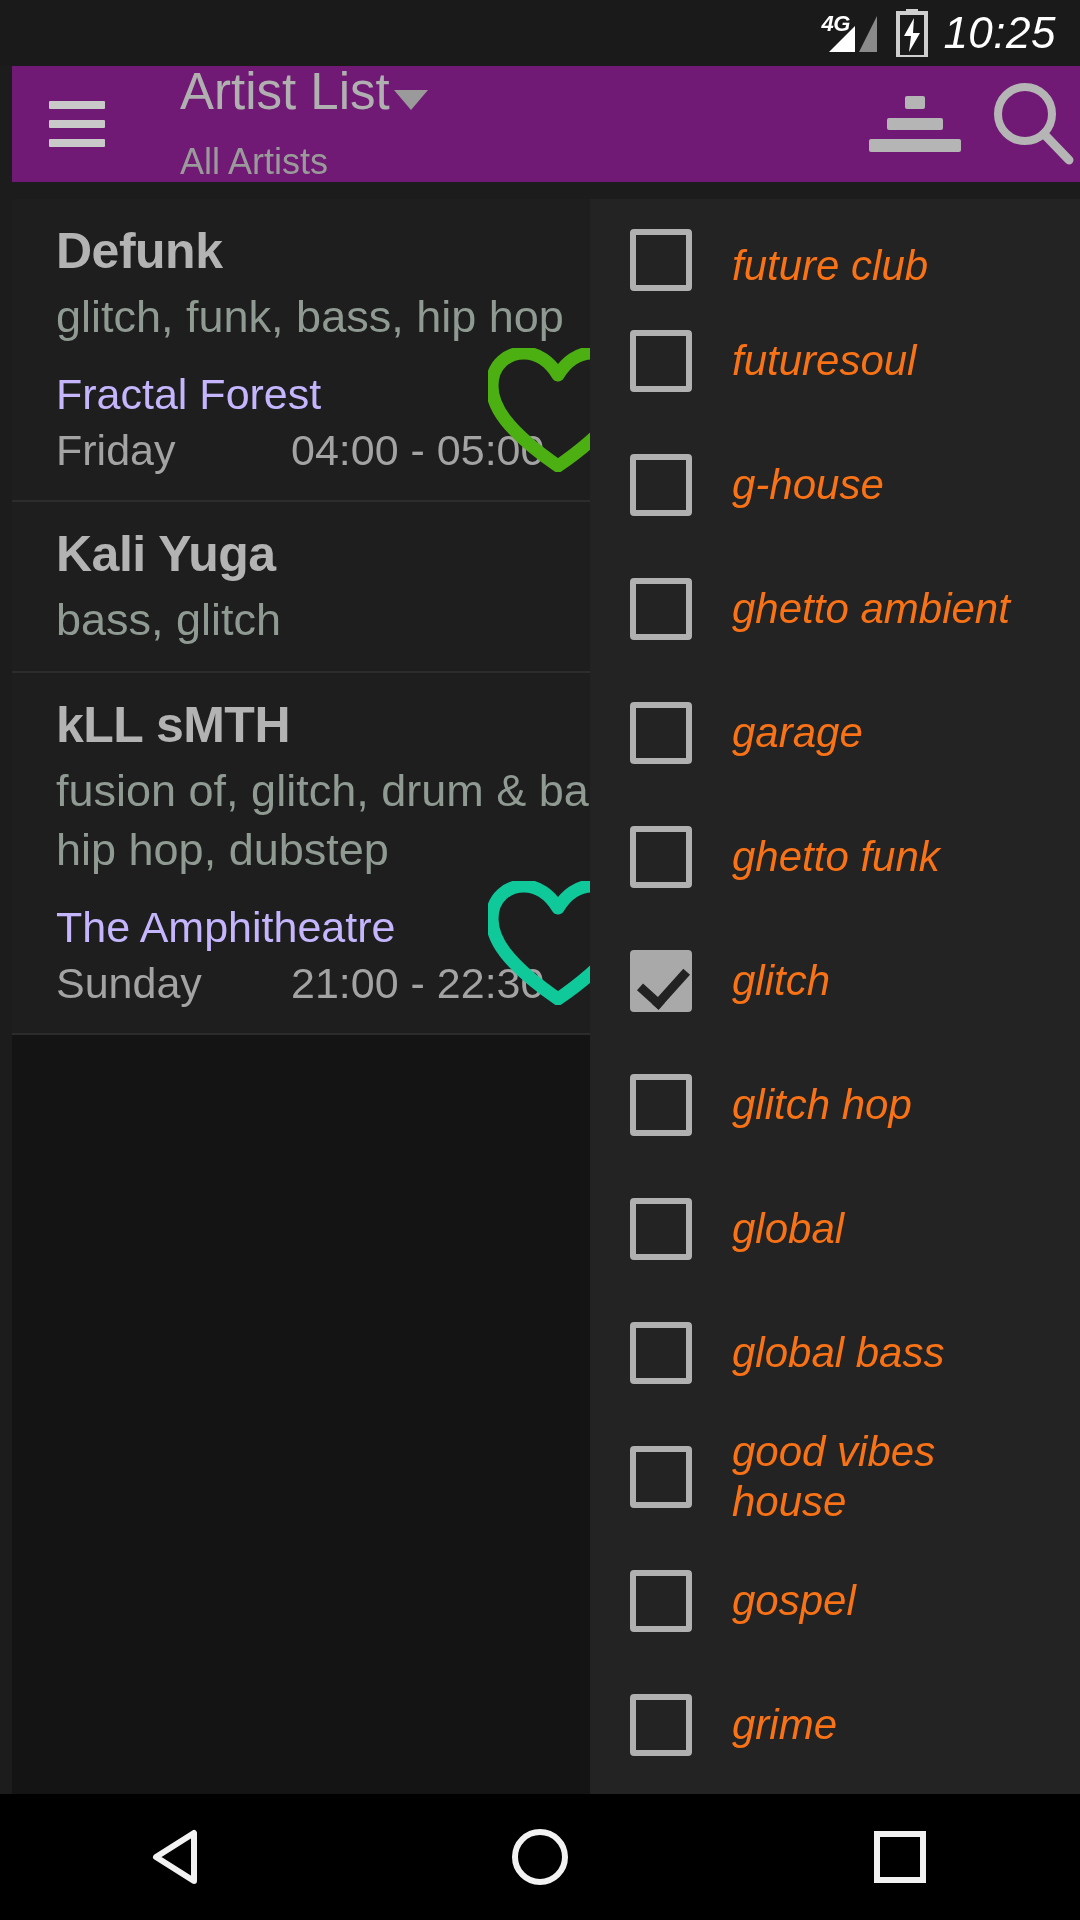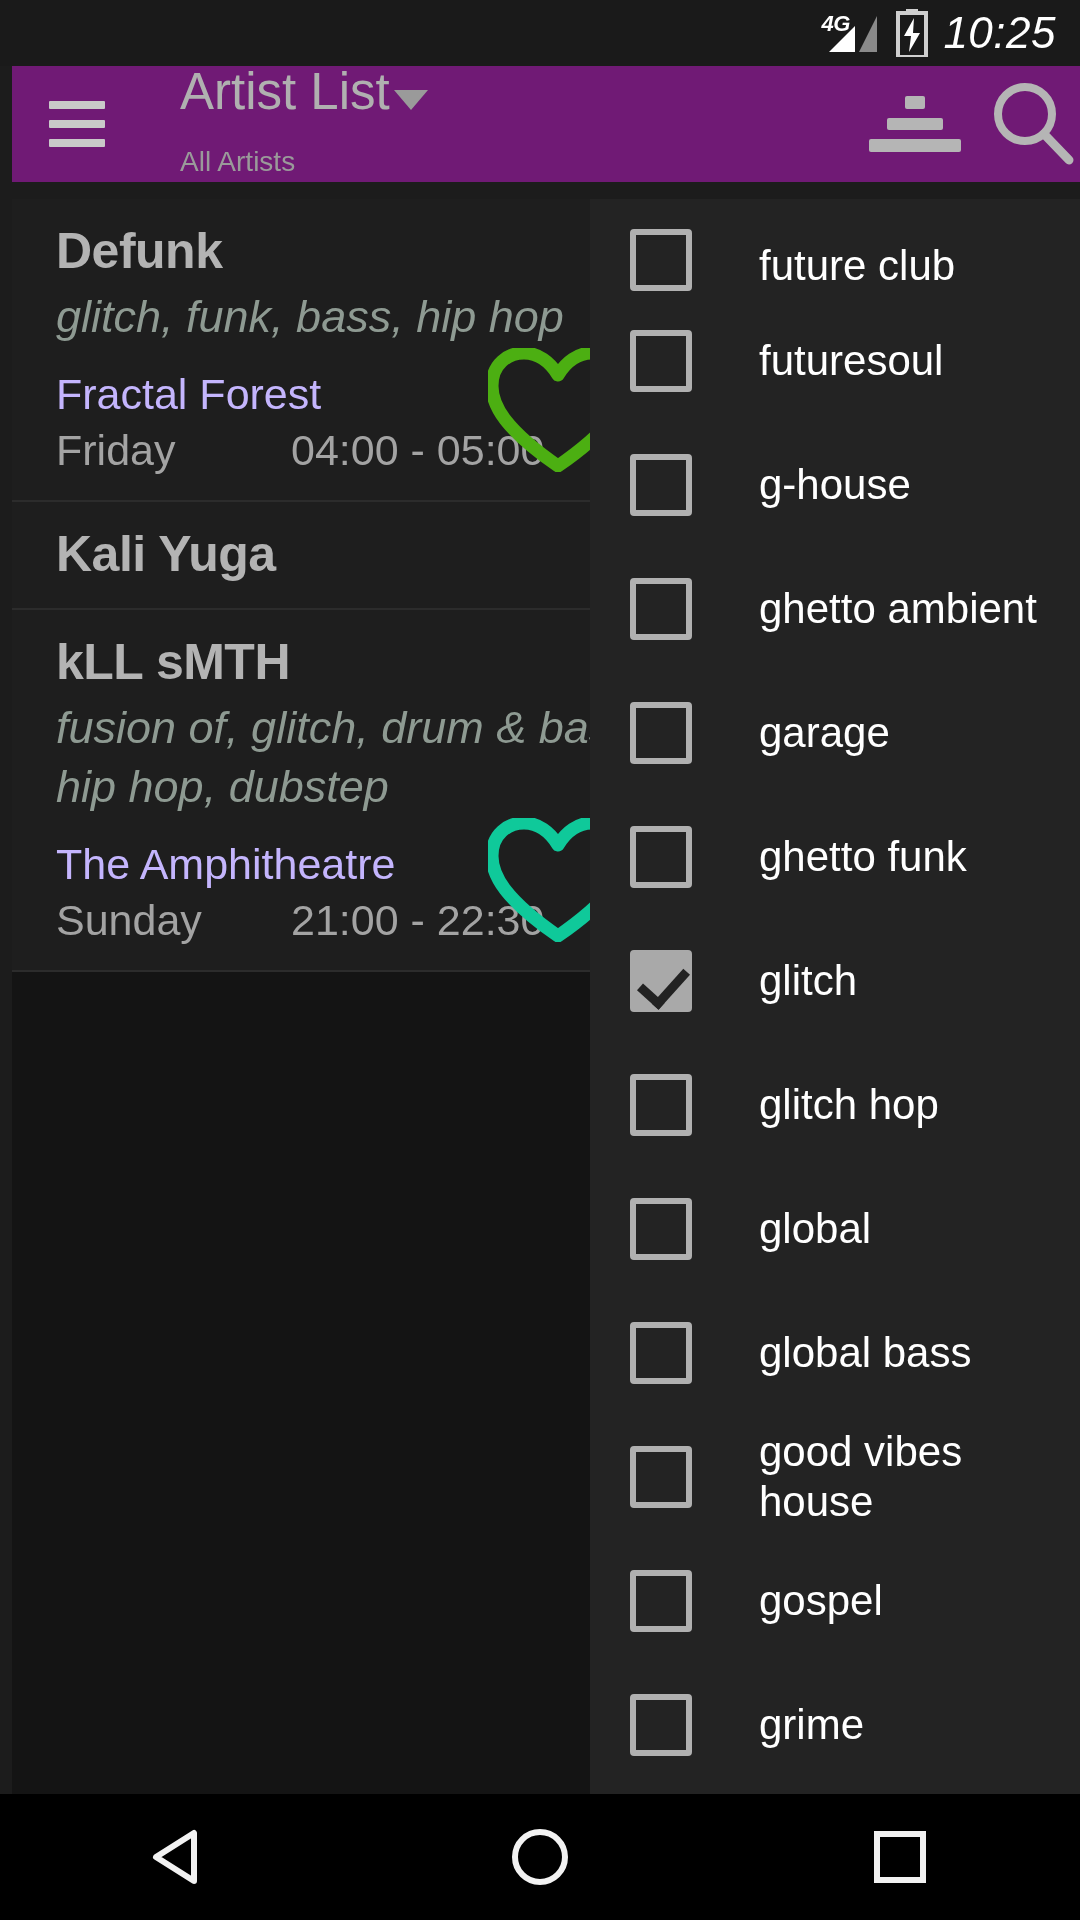--- a/index.html
+++ b/index.html
@@ -61,21 +61,21 @@
     font-size:51px; color:#b0b0b0; font-weight:400; line-height:56px;
   }
   #title-caret {
     width:0; height:0;
     border-left:17px solid transparent;
     border-right:17px solid transparent;
     border-top:20px solid #9a9a9a;
     margin-bottom:10px;
   }
   #app-subtitle {
-    font-size:28px; color:#9a9a9a; line-height:44px; margin-top:20px;
+    font-size:36px; color:#9a9a9a; line-height:44px; margin-top:20px;
   }
   .bar-action { width:118px; height:133px; display:flex; align-items:center; justify-content:center; }
   #filter-icon-shape { display:flex; flex-direction:column; align-items:center; gap:9px; }
   #filter-icon-shape i { display:block; background:#b5b5b5; border-radius:2px; }
   #filter-icon-shape i:nth-child(1){ width:20px; height:13px; }
   #filter-icon-shape i:nth-child(2){ width:56px; height:12px; }
   #filter-icon-shape i:nth-child(3){ width:92px; height:13px; }
 
   
   #artist-list {
@@ -88,21 +88,21 @@
     background:#1e1e1e;
     border-bottom:2px solid #2c2c2c;
     padding:20px 44px 22px 44px;
     width:720px;
   }
   .artist-name {
     font-size:50px; font-weight:bold; color:#b3b3b3;
     line-height:64px; letter-spacing:-0.5px;
   }
   .artist-genres {
-    font-size:45px; font-style:italic; color:#8e9a92;
+    font-size:45px; color:#8e9a92;
     line-height:59px; margin-top:4px; max-width:640px;
   }
   .show-row { position:relative; margin-top:20px; }
   .venue { font-size:43px; color:#c4b5fd; line-height:56px; }
   .sched { display:flex; line-height:56px; }
   .sched .day { font-size:43px; color:#a3a3a3; width:235px; }
   .sched .time { font-size:43px; color:#a3a3a3; }
   .heart { position:absolute; right:60px; bottom:6px; width:140px; height:124px; }
 
   
@@ -129,22 +129,22 @@
   .cbox.checked { background:#a9a9a9; border-color:#a9a9a9; }
   .cbox.checked::after {
     content:""; position:absolute;
     left:13px; top:3px;
     width:20px; height:38px;
     border:solid #222;
     border-width:0 9px 9px 0;
     transform:rotate(42deg);
   }
   .genre-label {
-    font-size:42px; color:#ffffff;
-    line-height:50px; max-width:290px;margin-left:27px;
+    font-size:42px; font-style:italic; color:#f97316;
+    line-height:50px; max-width:290px;
   }
 
   
   #nav-bar {
     position:absolute; bottom:0; left:0;
     width:1080px; height:126px;
     background:#000;
     display:flex; align-items:center; justify-content:space-around;
   }
   .nav-btn { width:200px; height:126px; display:flex; align-items:center; justify-content:center; }
@@ -217,20 +217,21 @@
           <span class="time">04:00 - 05:00</span>
         </div>
         <svg class="heart" viewBox="0 0 140 124">
           <path d="M70 118 C 18 82, 4 58, 4 38 C 4 16, 20 5, 36 5 C 50 5, 62 14, 70 27 C 78 14, 90 5, 104 5 C 120 5, 136 16, 136 38 C 136 58, 122 82, 70 118 Z" fill="none" stroke="#4caf12" stroke-width="13" stroke-linejoin="round"></path>
         </svg>
       </div>
     </div>
 
     <div class="artist-card">
       <div class="artist-name">Kali Yuga</div>
+      <div class="artist-genres">bass,  glitch</div>
     </div>
 
     <div class="artist-card">
       <div class="artist-name">kLL sMTH</div>
       <div class="artist-genres">fusion of,  glitch,  drum &amp; bass,  hip hop,  dubstep</div>
       <div class="show-row">
         <div class="venue">The Amphitheatre</div>
         <div class="sched">
           <span class="day">Sunday</span>
           <span class="time">21:00 - 22:30</span>

